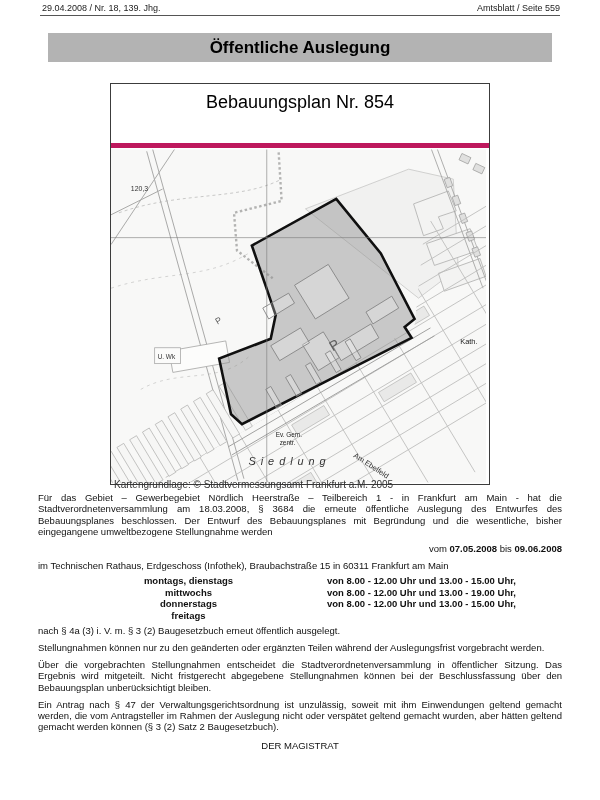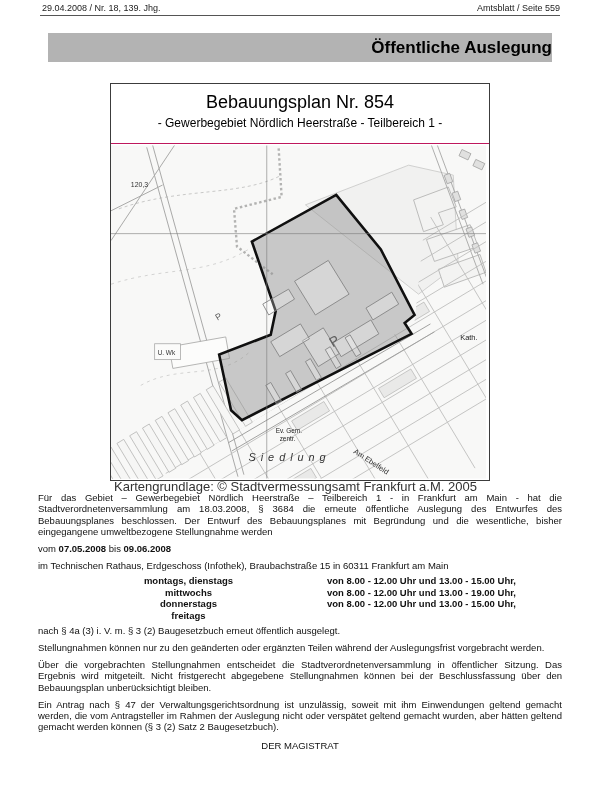--- a/index.html
+++ b/index.html
@@ -5,56 +5,55 @@
   html,body{margin:0;padding:0;background:#e8e8e8;}
   .page{
     position:relative;width:600px;height:800px;background:#ffffff;
     font-family:"Liberation Sans", sans-serif;color:#111;overflow:hidden;
   }
   .hdr-left{position:absolute;left:42px;top:3px;font-size:9px;color:#222;}
   .hdr-right{position:absolute;right:40px;top:3px;font-size:9px;color:#222;}
   .hdr-rule{position:absolute;left:40px;right:40px;top:15px;border-top:1.2px solid #555;}
   .banner{
     position:absolute;left:48px;right:48px;top:33px;height:29px;
-    background:#b3b3b3;text-align:right;font-size:17px;font-weight:bold;
+    background:#b3b3b3;text-align:center;font-size:17px;font-weight:bold;
     line-height:29px;color:#000;
   }
   .map-box{
     position:absolute;left:110px;top:83px;width:378px;border:1.5px solid #3c3c3c;
     background:#fff;
   }
-  .map-title-block{height:51px;border-bottom:1px solid #be185d;text-align:center;}
+  .map-title-block{height:51px;border-bottom:5px solid #be185d;text-align:center;}
   .map-title{font-size:18px;margin-top:8px;color:#000;}
   .map-subtitle{font-size:12px;margin-top:3px;color:#000;}
   .map-svg{display:block;}
-  .map-caption{position:absolute;left:114px;top:479px;font-size:13px;color:#333;}
+  .map-caption{position:absolute;left:114px;top:479px;font-size:10px;color:#333;}
   .content{position:absolute;left:38px;right:38px;top:492px;font-size:9.5px;line-height:11.4px;text-align:justify;}
   .content p{margin:0 0 5.5px 0;}
-  .date-line{text-align:left;margin:3px 0 4px 0;}
+  .date-line{text-align:right;margin:3px 0 4px 0;}
   .date-line b{font-weight:bold;}
   .schedule{margin:1px 0 4px 58px;}
   .schedule-row{display:grid;grid-template-columns:185px auto;text-align:center;font-weight:bold;}
   .signature{margin-top:7px;text-align:center;line-height:11.5px;}
   svg text{font-family:"Liberation Sans", sans-serif;}
 </style>
 </head>
 <body>
 
 <div class="page">
 
   <div class="hdr-left">29.04.2008 / Nr. 18, 139. Jhg.</div>
   <div class="hdr-right">Amtsblatt / Seite 559</div>
   <div class="hdr-rule"></div>
 
   <div class="banner">Öffentliche Auslegung</div>
 
   <div class="map-box">
     <div class="map-title-block">
       <div class="map-title">Bebauungsplan Nr. 854</div>
-      <div class="map-subtitle">- Gewerbegebiet Nördlich Heerstraße - Teilbereich 1 -</div>
     </div>
 
     <svg class="map-svg" width="375" height="336" viewBox="0 0 378 336">
       <defs>
         <clipPath id="mapclip">
             <rect x="0" y="0" width="378" height="336"></rect>
           </clipPath>
         <clipPath id="settleclip">
             <polygon points="40,336 118,294 306,178 318,60 378,30 378,336"></polygon>
           </clipPath>

